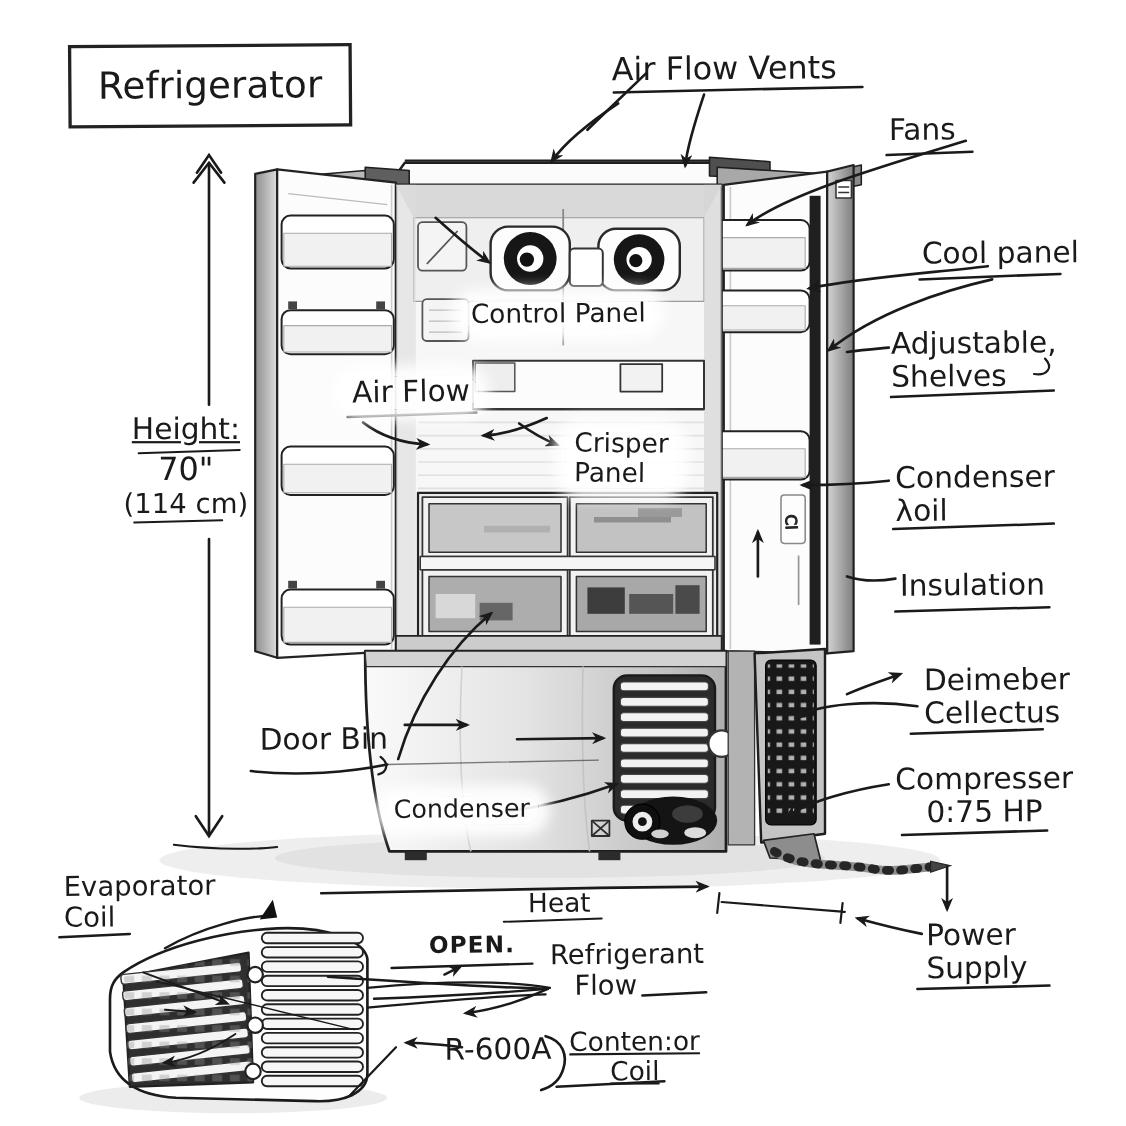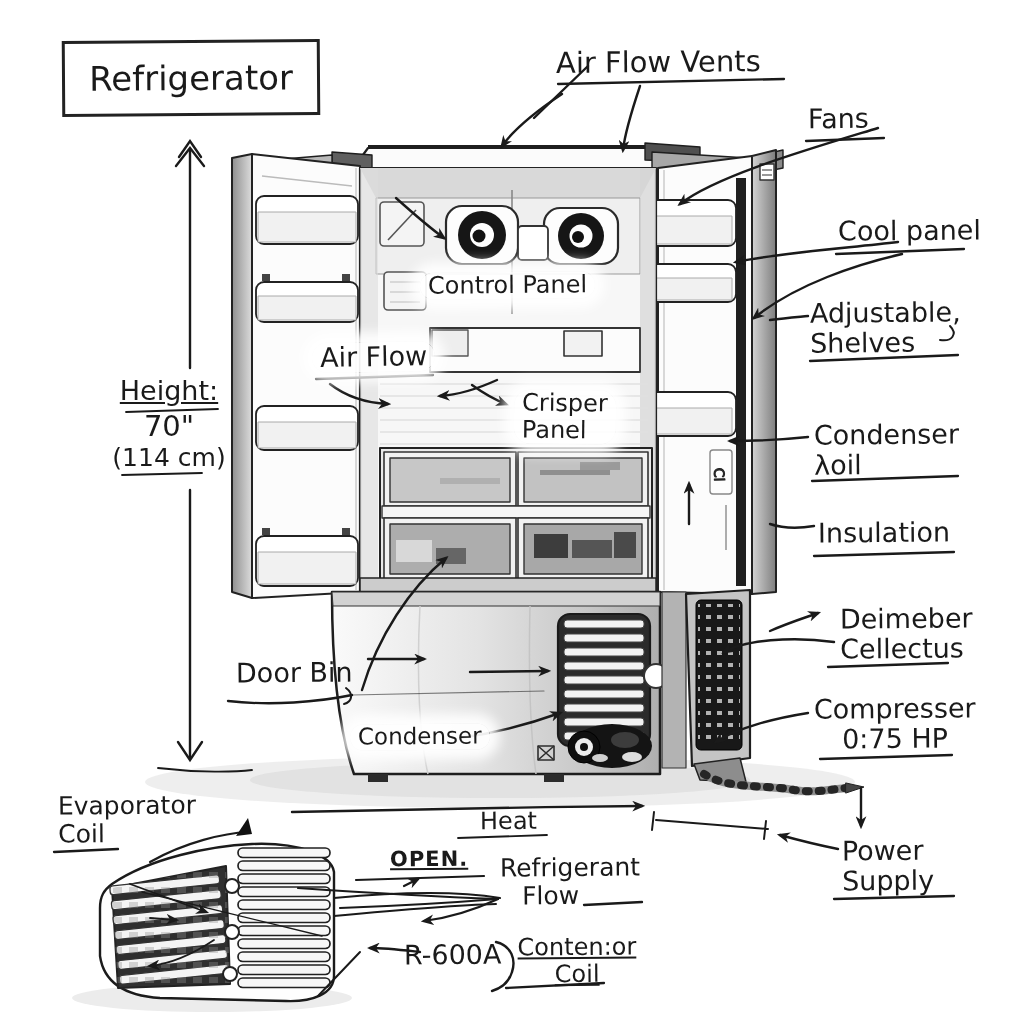--- a/index.html
+++ b/index.html
@@ -377,21 +377,21 @@
     <div>Panel</div>
   </div>
   <div class="label f27 r2" style="left:236px;top:658px;">Door Bin</div>
   <div class="label f23 glow r2" style="left:350px;top:724px;">Condenser</div>
 
   <div class="label f25 r2" style="left:58px;top:792px;">
     <div>Evaporator</div>
     <div>Coil</div>
   </div>
   <div class="label f24 r2" style="left:464px;top:808px;margin-left:16px;">Heat</div>
-  <div class="label f21 r2" style="left:390px;top:848px;text-decoration:underline;">OPEN.</div>
+  <div class="label f21 r2" style="left:390px;top:848px;">OPEN.</div>
   <div class="label f25 r2" style="left:500px;top:854px;">
     <div>Refrigerant</div>
     <div style="padding-left:22px;">Flow</div>
   </div>
   <div class="label f27 r2" style="left:404px;top:940px;">R-600A</div>
   <div class="label f24 ctr r2" style="left:510px;top:934px;width:134px;text-decoration:underline;">
     <div>Conten:or</div>
     <div>Coil</div>
   </div>
 

